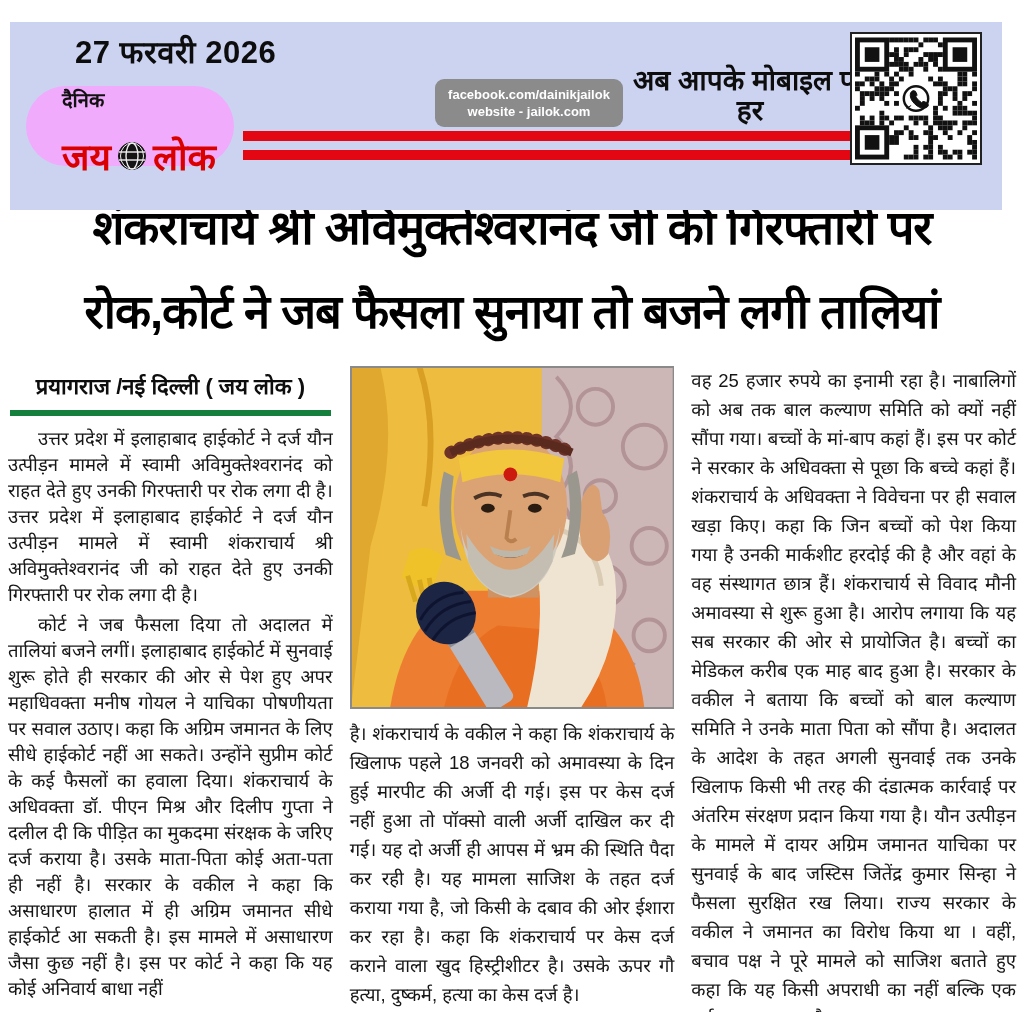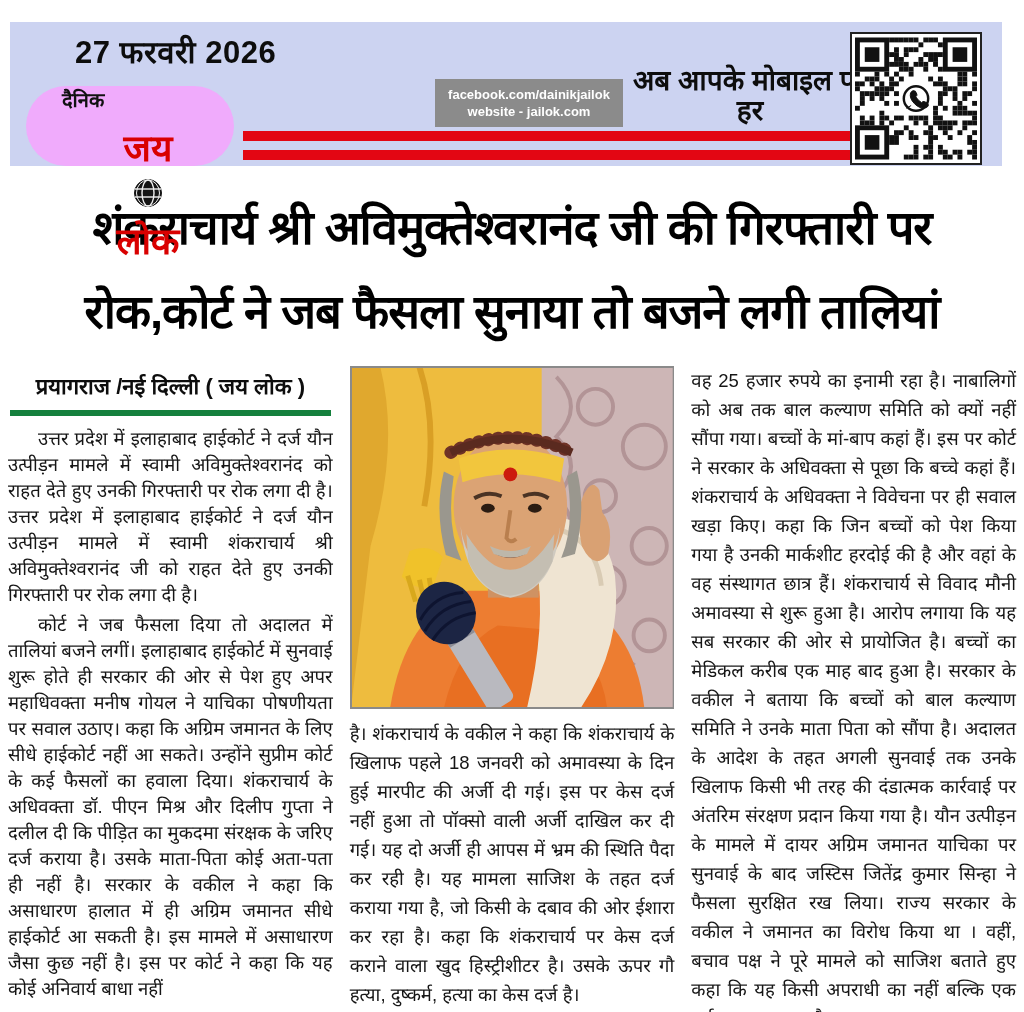--- a/index.html
+++ b/index.html
@@ -2,37 +2,37 @@
 <html lang="hi"><head>
 <meta charset="utf-8">
 <style>
   html,body{margin:0;padding:0;background:#e9e9e9;}
   .page{
     position:relative;width:1024px;height:1012px;background:#ffffff;
     overflow:hidden;font-family:"Liberation Sans",sans-serif;color:#111;
     margin:0 auto;
   }
   
-  .band{position:absolute;left:10px;right:22px;top:22px;height:144px;background:#ccd3f1;}
+  .band{position:absolute;left:10px;right:22px;top:22px;height:188px;background:#ccd3f1;}
   .date{position:absolute;left:65px;top:8px;font-size:31px;font-weight:900;color:#0d0d0d;letter-spacing:0.5px;}
   .logo-pill{
     position:absolute;left:16px;top:64px;width:208px;height:80px;background:#f0abfc;
     border-radius:40px;padding:2px 0 0 36px;box-sizing:border-box;
   }
   .logo-daily{font-size:20px;font-weight:700;color:#111;line-height:24px;}
-  .logo-row{display:flex;align-items:center;gap:6px;margin-top:9px;flex-direction:column;}
+  .logo-row{display:flex;align-items:center;gap:6px;margin-top:18px;}
   .logo-word{font-size:37px;font-weight:900;color:#d90republic000;}
   .logo-word{color:#d90000;}
   .globe-icon{width:30px;height:30px;flex:0 0 auto;}
   .redlines{position:absolute;left:233px;top:109px;width:612px;}
   .redline{height:10px;background:#e30613;margin-bottom:9px;}
   .social-box{
     position:absolute;left:425px;top:57px;width:188px;height:48px;background:#8b8b8b;
     color:#fff;font-weight:700;font-size:13px;text-align:center;
-    display:flex;flex-direction:column;justify-content:center;gap:2px;line-height:15px;
+    display:flex;flex-direction:column;justify-content:center;gap:2px;line-height:15px;border-radius:9px;
   }
   .tagline{
     position:absolute;left:622px;top:44px;width:236px;text-align:center;
     font-size:28px;font-weight:900;color:#0d0d0d;line-height:30px;
   }
   .qr-box{
     position:absolute;right:20px;top:10px;width:132px;height:133px;background:#ffffff;
     border:2px solid #222;box-sizing:border-box;padding:3px;
   }
   .qr-box svg{width:100%;height:100%;display:block;}

